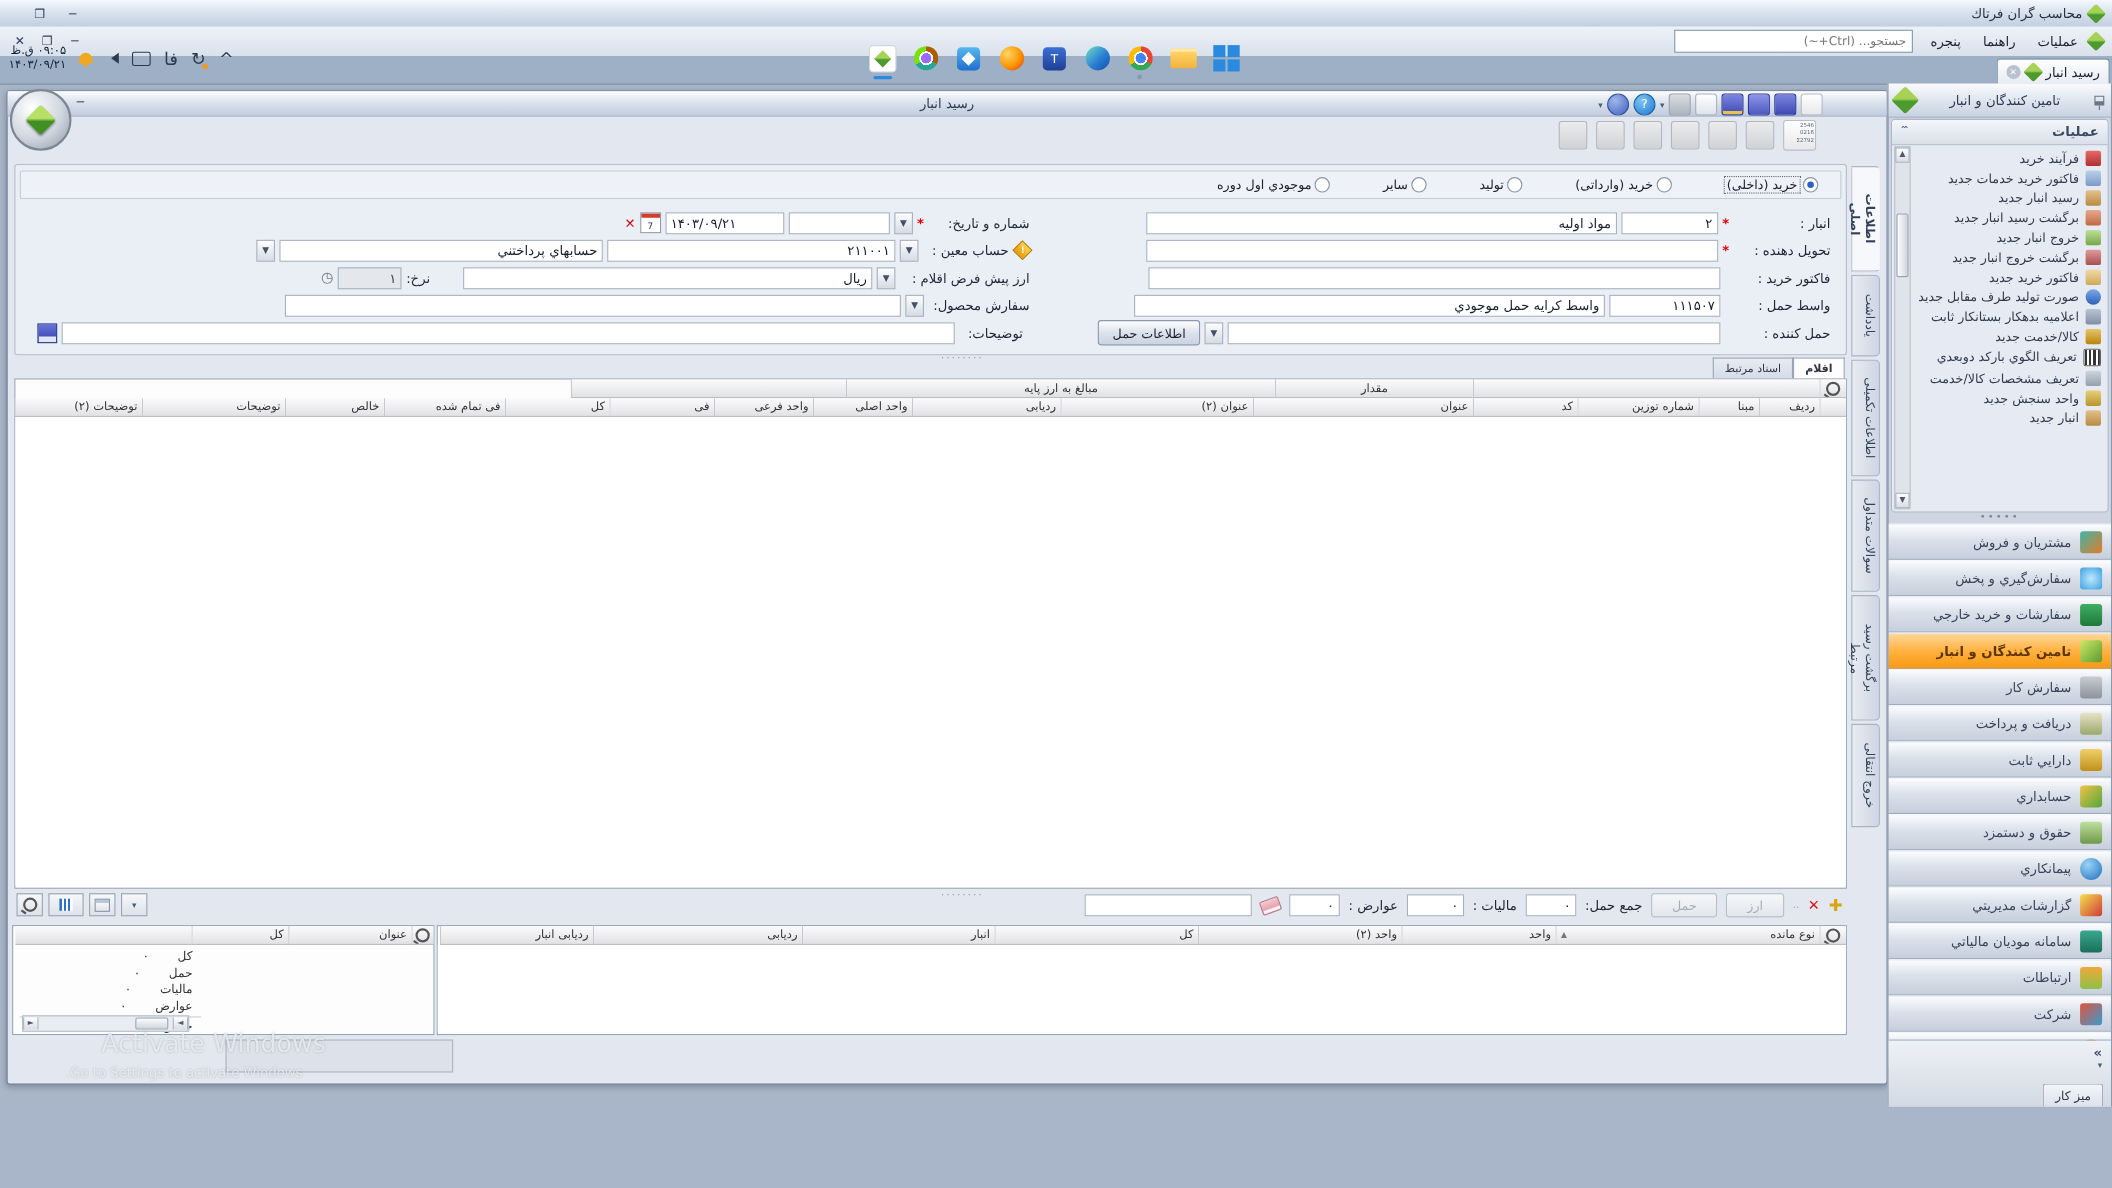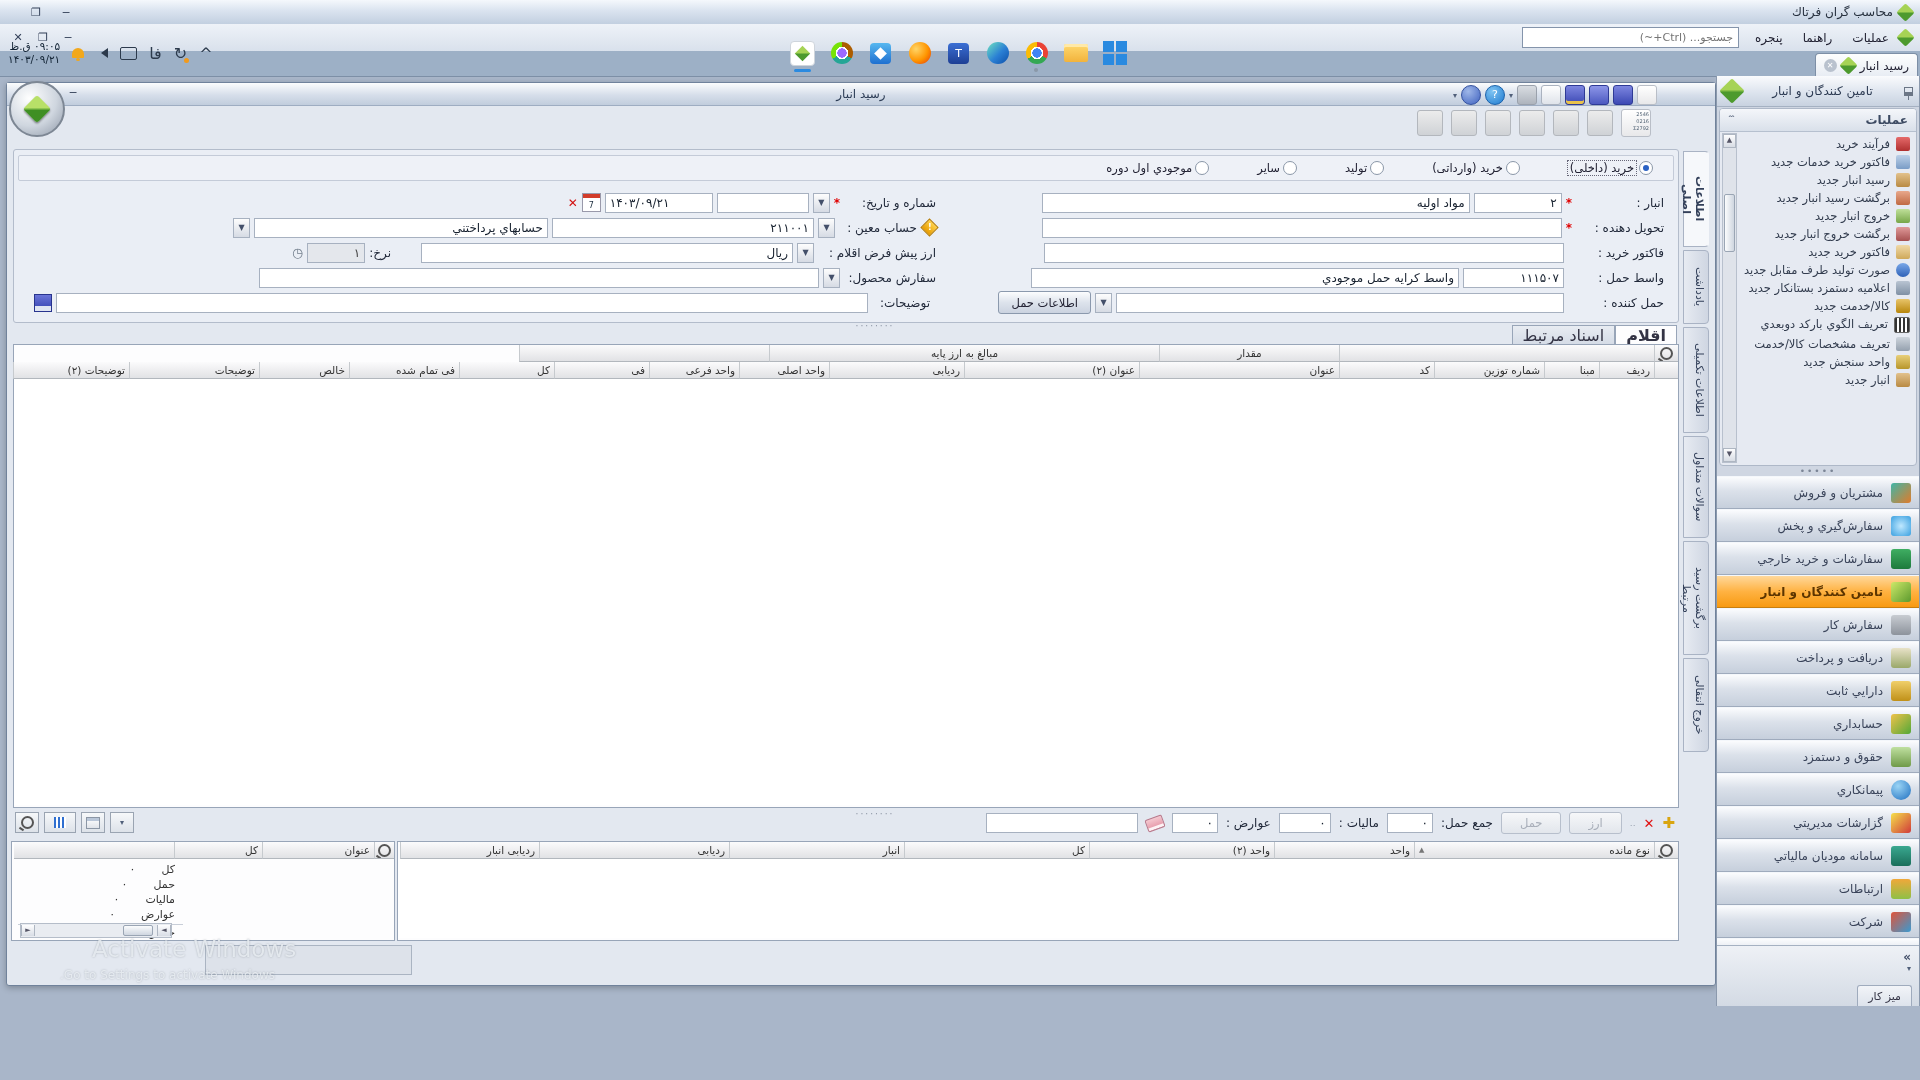--- a/index.html
+++ b/index.html
@@ -57,21 +57,21 @@
   .warn{width:11px;height:11px;background:linear-gradient(#ffd24a,#e69b00);transform:rotate(45deg);border:1px solid #b57b00;display:inline-flex;align-items:center;justify-content:center}
   .warn i{transform:rotate(-45deg);font-style:normal;color:#fff;font-size:8px;font-weight:bold}
   .clockg{color:#76828f;font-size:13px}
   .disk-mini{width:16px;height:16px;background:linear-gradient(#6a74d8,#3240ae);border:1px solid #28348e;box-shadow:inset 0 -5px 0 #dfe5f2}
   
   .vtabs{right:6px;top:68px;width:26px;display:flex;flex-direction:column;gap:3px}
   .vtab{writing-mode:vertical-rl;text-orientation:mixed;font-size:11px;color:#33405a;background:linear-gradient(90deg,#e7ebf2,#cfd6e2);
     border:1px solid #a9b3c4;border-radius:0 4px 4px 0;padding:10px 2px;text-align:center}
   .vtab.sel{background:#f6f8fb;font-weight:bold;border-right:1px solid #f6f8fb}
   
-  .itab{height:19px;padding:0 10px;border:1px solid #98a5b8;border-bottom:none;font-size:16px;display:flex;align-items:center;background:linear-gradient(#e8ecf2,#d4dbe6);color:#334}
+  .itab{height:19px;padding:0 10px;border:1px solid #98a5b8;border-bottom:none;font-size:10px;display:flex;align-items:center;background:linear-gradient(#e8ecf2,#d4dbe6);color:#334}
   .itab.sel{background:#fdfdfe;font-weight:bold}
   .grid{background:#fdfdfe;border:1px solid #98a5b8}
   .ghead{display:flex;direction:rtl}
   .gcell{height:17px;box-sizing:border-box;border-left:1px solid #c6cace;border-bottom:1px solid #b2b7bd;
     background:linear-gradient(#fbfbfc,#ececee 60%,#e1e2e5);font-size:10.5px;color:#333;display:flex;align-items:center;padding:0 4px;flex:none;overflow:hidden;white-space:nowrap}
   .gcell.center{justify-content:center}
   .gbody{background:#fff;width:100%}
   .mag{width:9px;height:9px;border:2px solid #555;border-radius:50%;position:relative;flex:none}
   .mag::after{content:"";position:absolute;left:-4px;bottom:-3px;width:5px;height:2px;background:#555;transform:rotate(35deg)}
   .dots-handle{color:#8b94a3;font-size:9px;letter-spacing:2px;text-align:center}
@@ -484,21 +484,21 @@
         <div class="op">
             <span class="opico" style="background:linear-gradient(#f0d9a8,#cfa95a)"></span>
             <span>فاکتور خرید جدید</span>
           </div>
         <div class="op">
             <span class="opico" style="background:linear-gradient(#7aa8e8,#2f62b8);border-radius:50%"></span>
             <span>صورت تولید طرف مقابل جدید</span>
           </div>
         <div class="op">
             <span class="opico" style="background:linear-gradient(#b9c4d2,#7f90a4)"></span>
-            <span>اعلامیه دستمزد بستانکار جدید</span>
+            <span>اعلامیه بدهکار بستانکار ثابت</span>
           </div>
         <div class="op">
             <span class="opico" style="background:linear-gradient(#e8c46a,#b8860b)"></span>
             <span>کالا/خدمت جدید</span>
           </div>
         <div class="op">
             <span class="opico" style="background:repeating-linear-gradient(90deg,#333 0 2px,#fff 2px 4px);border:1px solid #666"></span>
             <span>تعریف الگوي بارکد دوبعدي</span>
           </div>
         <div class="op">

